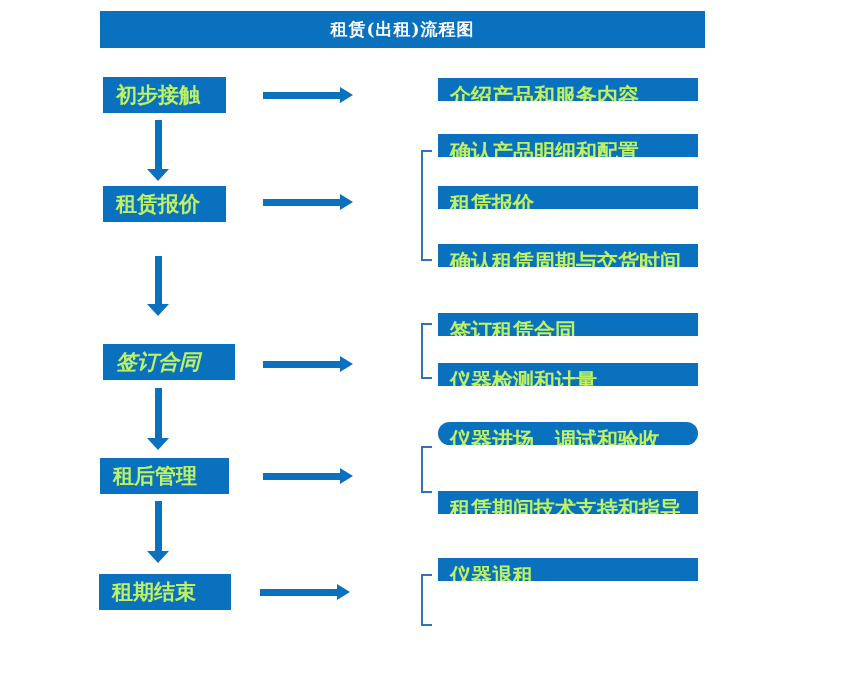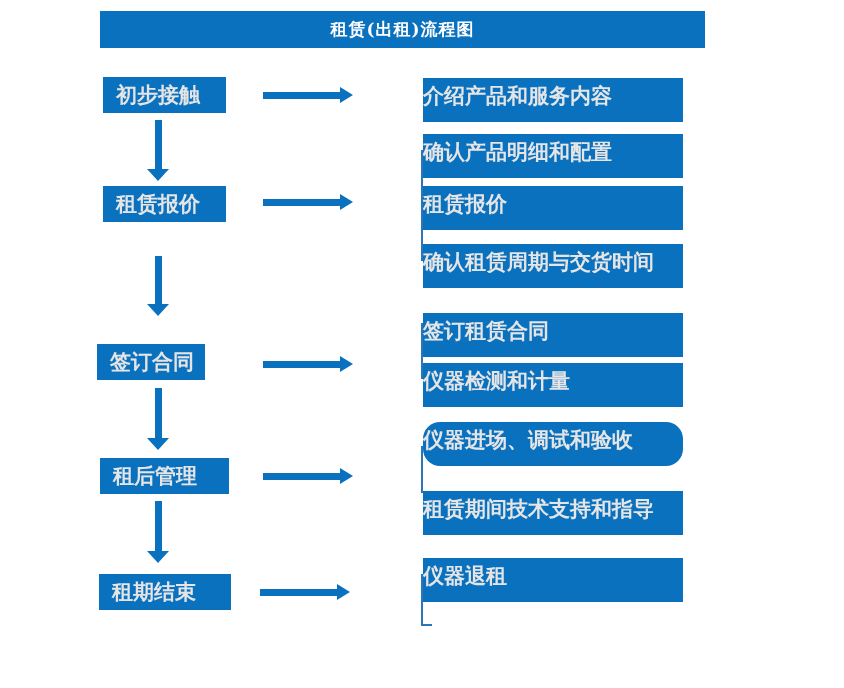--- a/index.html
+++ b/index.html
@@ -6,25 +6,25 @@
   .canvas {
     position:relative; width:844px; height:688px; background:#ffffff;
     font-family:"DejaVu Serif","Liberation Serif",serif; overflow:hidden;
   }
   .title-bar {
     position:absolute; left:100px; top:11px; width:605px; height:37px;
     background:#0a71bf; color:#ffffff; font-weight:bold; font-size:17px;
     text-align:center; line-height:37px; letter-spacing:1px;
   }
   .box {
-    position:absolute; background:#0a71bf; color:#e5e5e5; font-weight:bold;
+    position:absolute; background:#0a71bf; color:#bef264; font-weight:bold;
     font-size:21px; white-space:nowrap; overflow:hidden;
   }
   .box-left  { height:36px; line-height:36px; padding-left:13px; box-sizing:border-box; }
-  .box-right { left:423px; width:260px; height:44px; line-height:35px; box-sizing:border-box; }
+  .box-right { left:438px; width:260px; height:23px; line-height:35px; padding-left:12px; box-sizing:border-box; }
 
   
   .h-arrow { position:absolute; width:90px; height:16px; }
   .h-arrow .shaft { position:absolute; left:0; right:12px; top:4.5px; height:7px; background:#0a71bf; }
   .h-arrow .head  { position:absolute; right:0; top:0; width:0; height:0;
                     border-left:13px solid #0a71bf; border-top:8px solid transparent; border-bottom:8px solid transparent; }
 
   
   .v-arrow { position:absolute; left:147px; width:22px; }
   .v-arrow .shaft { position:absolute; left:7.5px; top:0; bottom:11px; width:7px; background:#0a71bf; }
@@ -39,21 +39,21 @@
 </style>
 </head>
 <body>
 
 <div class="canvas">
 
   <div class="title-bar">租赁(出租)流程图</div>
 
   <div class="box box-left" style="left:103px; top:77px;  width:123px;">初步接触</div>
   <div class="box box-left" style="left:103px; top:186px; width:123px;">租赁报价</div>
-  <div class="box box-left" style="left:97px; top:344px; width:108px;">签订合同</div>
+  <div class="box box-left" style="left:103px; top:344px; width:132px;font-style:italic;">签订合同</div>
   <div class="box box-left" style="left:100px; top:458px; width:129px;">租后管理</div>
   <div class="box box-left" style="left:99px;  top:574px; width:132px;">租期结束</div>
 
   <div class="v-arrow" style="top:120px; height:61px;">
       <div class="shaft"></div>
       <div class="head"></div>
     </div>
   <div class="v-arrow" style="top:256px; height:60px;">
       <div class="shaft"></div>
       <div class="head"></div>

